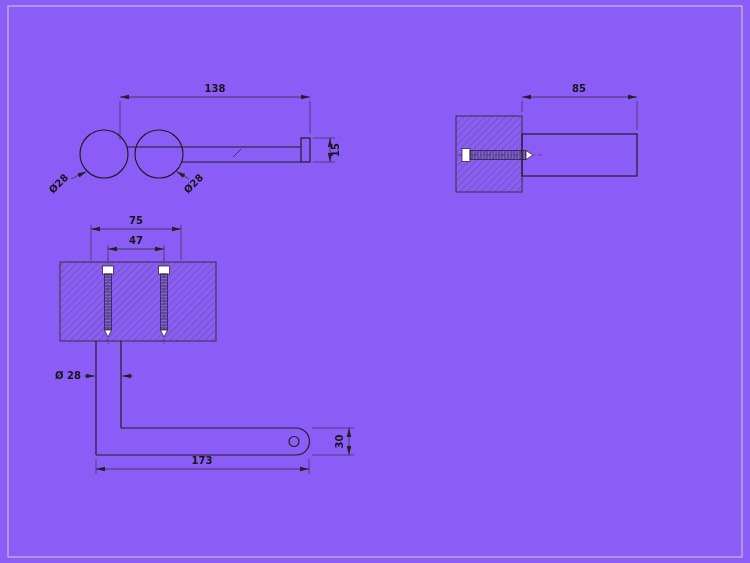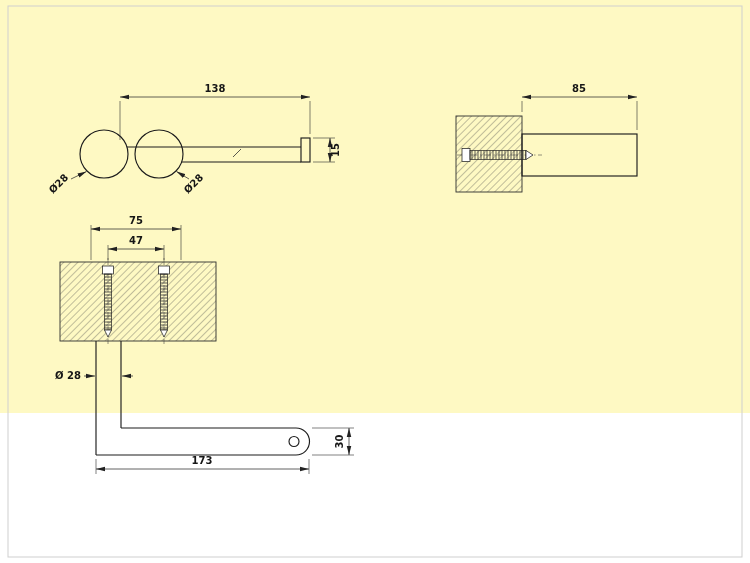--- a/index.html
+++ b/index.html
@@ -1,18 +1,18 @@
 <!DOCTYPE html>
 <html><head>
 <meta charset="utf-8">
 <style>
   * { margin: 0; padding: 0; box-sizing: border-box; }
   html, body { background: #ffffff; }
   body { width: 750px; height: 563px; overflow: hidden; }
-  .canvas { position: relative; width: 750px; height: 413px; background: #fef9c3; }
+  .canvas { position: relative; width: 750px; height: 563px; background: #8b5cf6; }
   svg { display: block; }
   .part   { fill: none; stroke: #1d1d1d; stroke-width: 1.15; }
   .dim    { fill: none; stroke: #2e2e2e; stroke-width: 0.75; }
   .ext    { fill: none; stroke: #2e2e2e; stroke-width: 0.6; }
   .cl     { fill: none; stroke: #3a3a3a; stroke-width: 0.55; stroke-dasharray: 7 2.5 1.5 2.5; }
   .hwfill { stroke: #2e2e2e; stroke-width: 0.9; }
   .screwpart { fill: #ffffff; stroke: #222222; stroke-width: 0.75; }
   svg text {
     font-family: "DejaVu Sans", "Liberation Sans", sans-serif;
     font-size: 10px;

